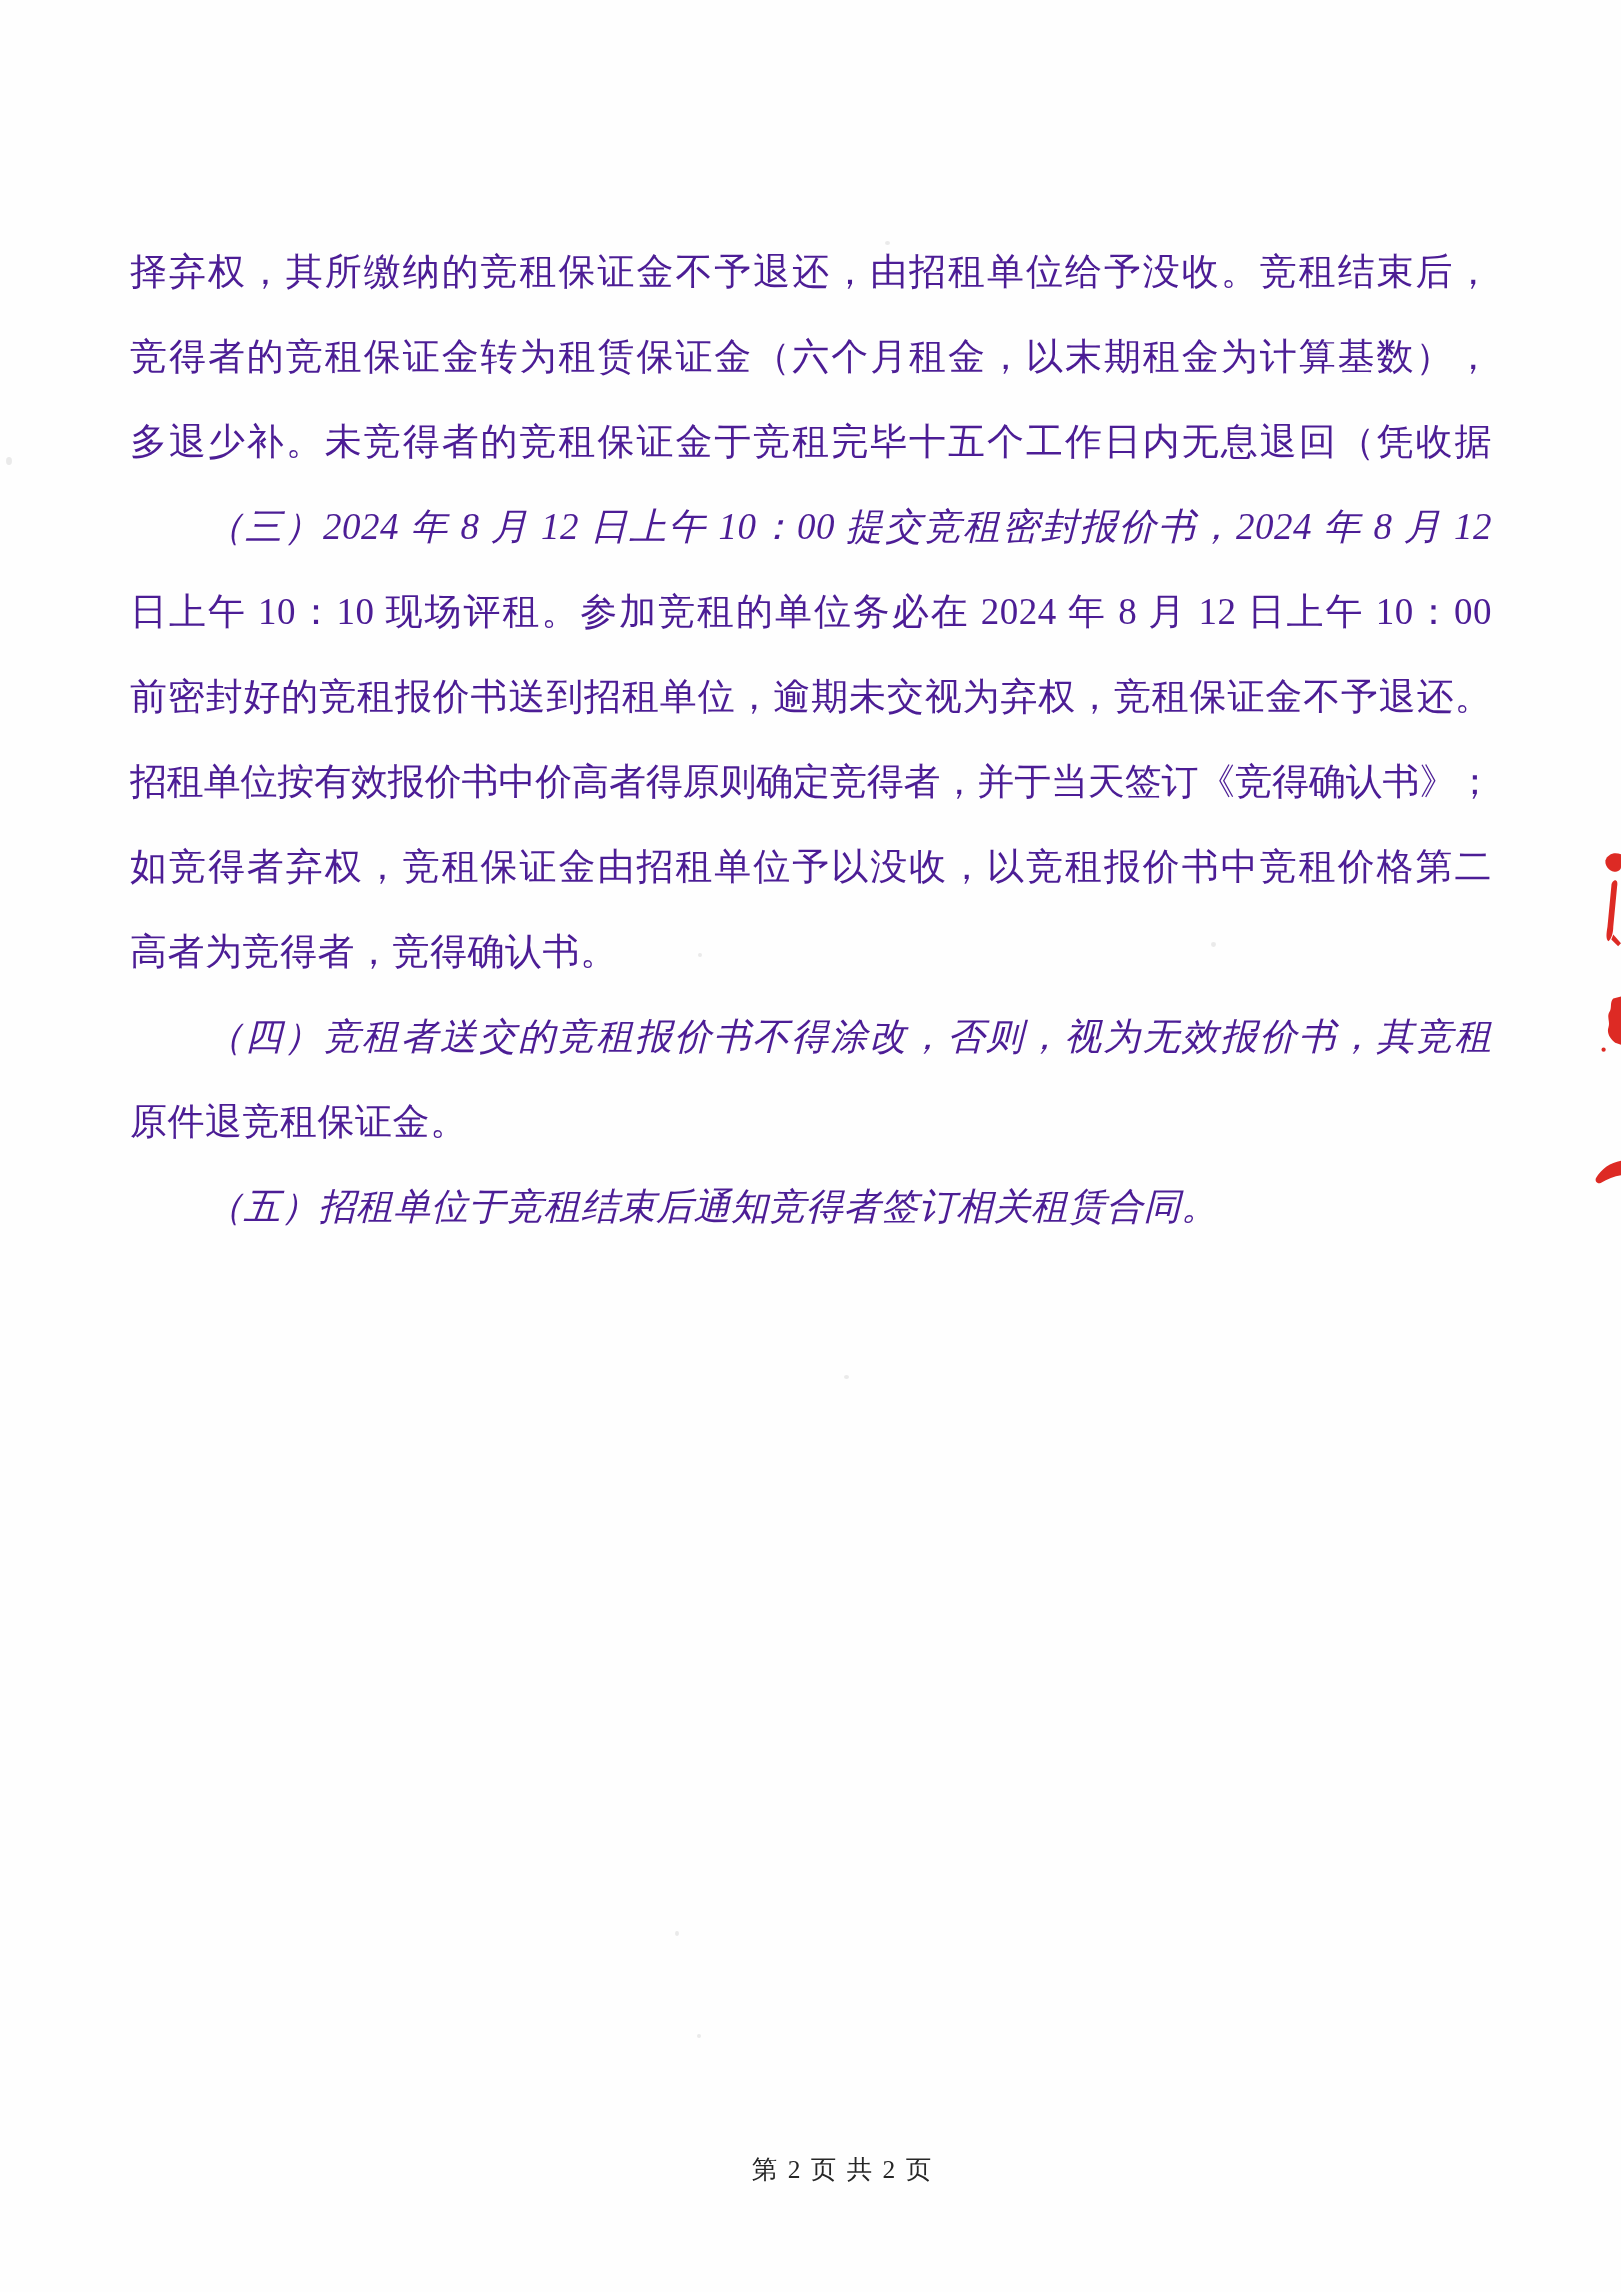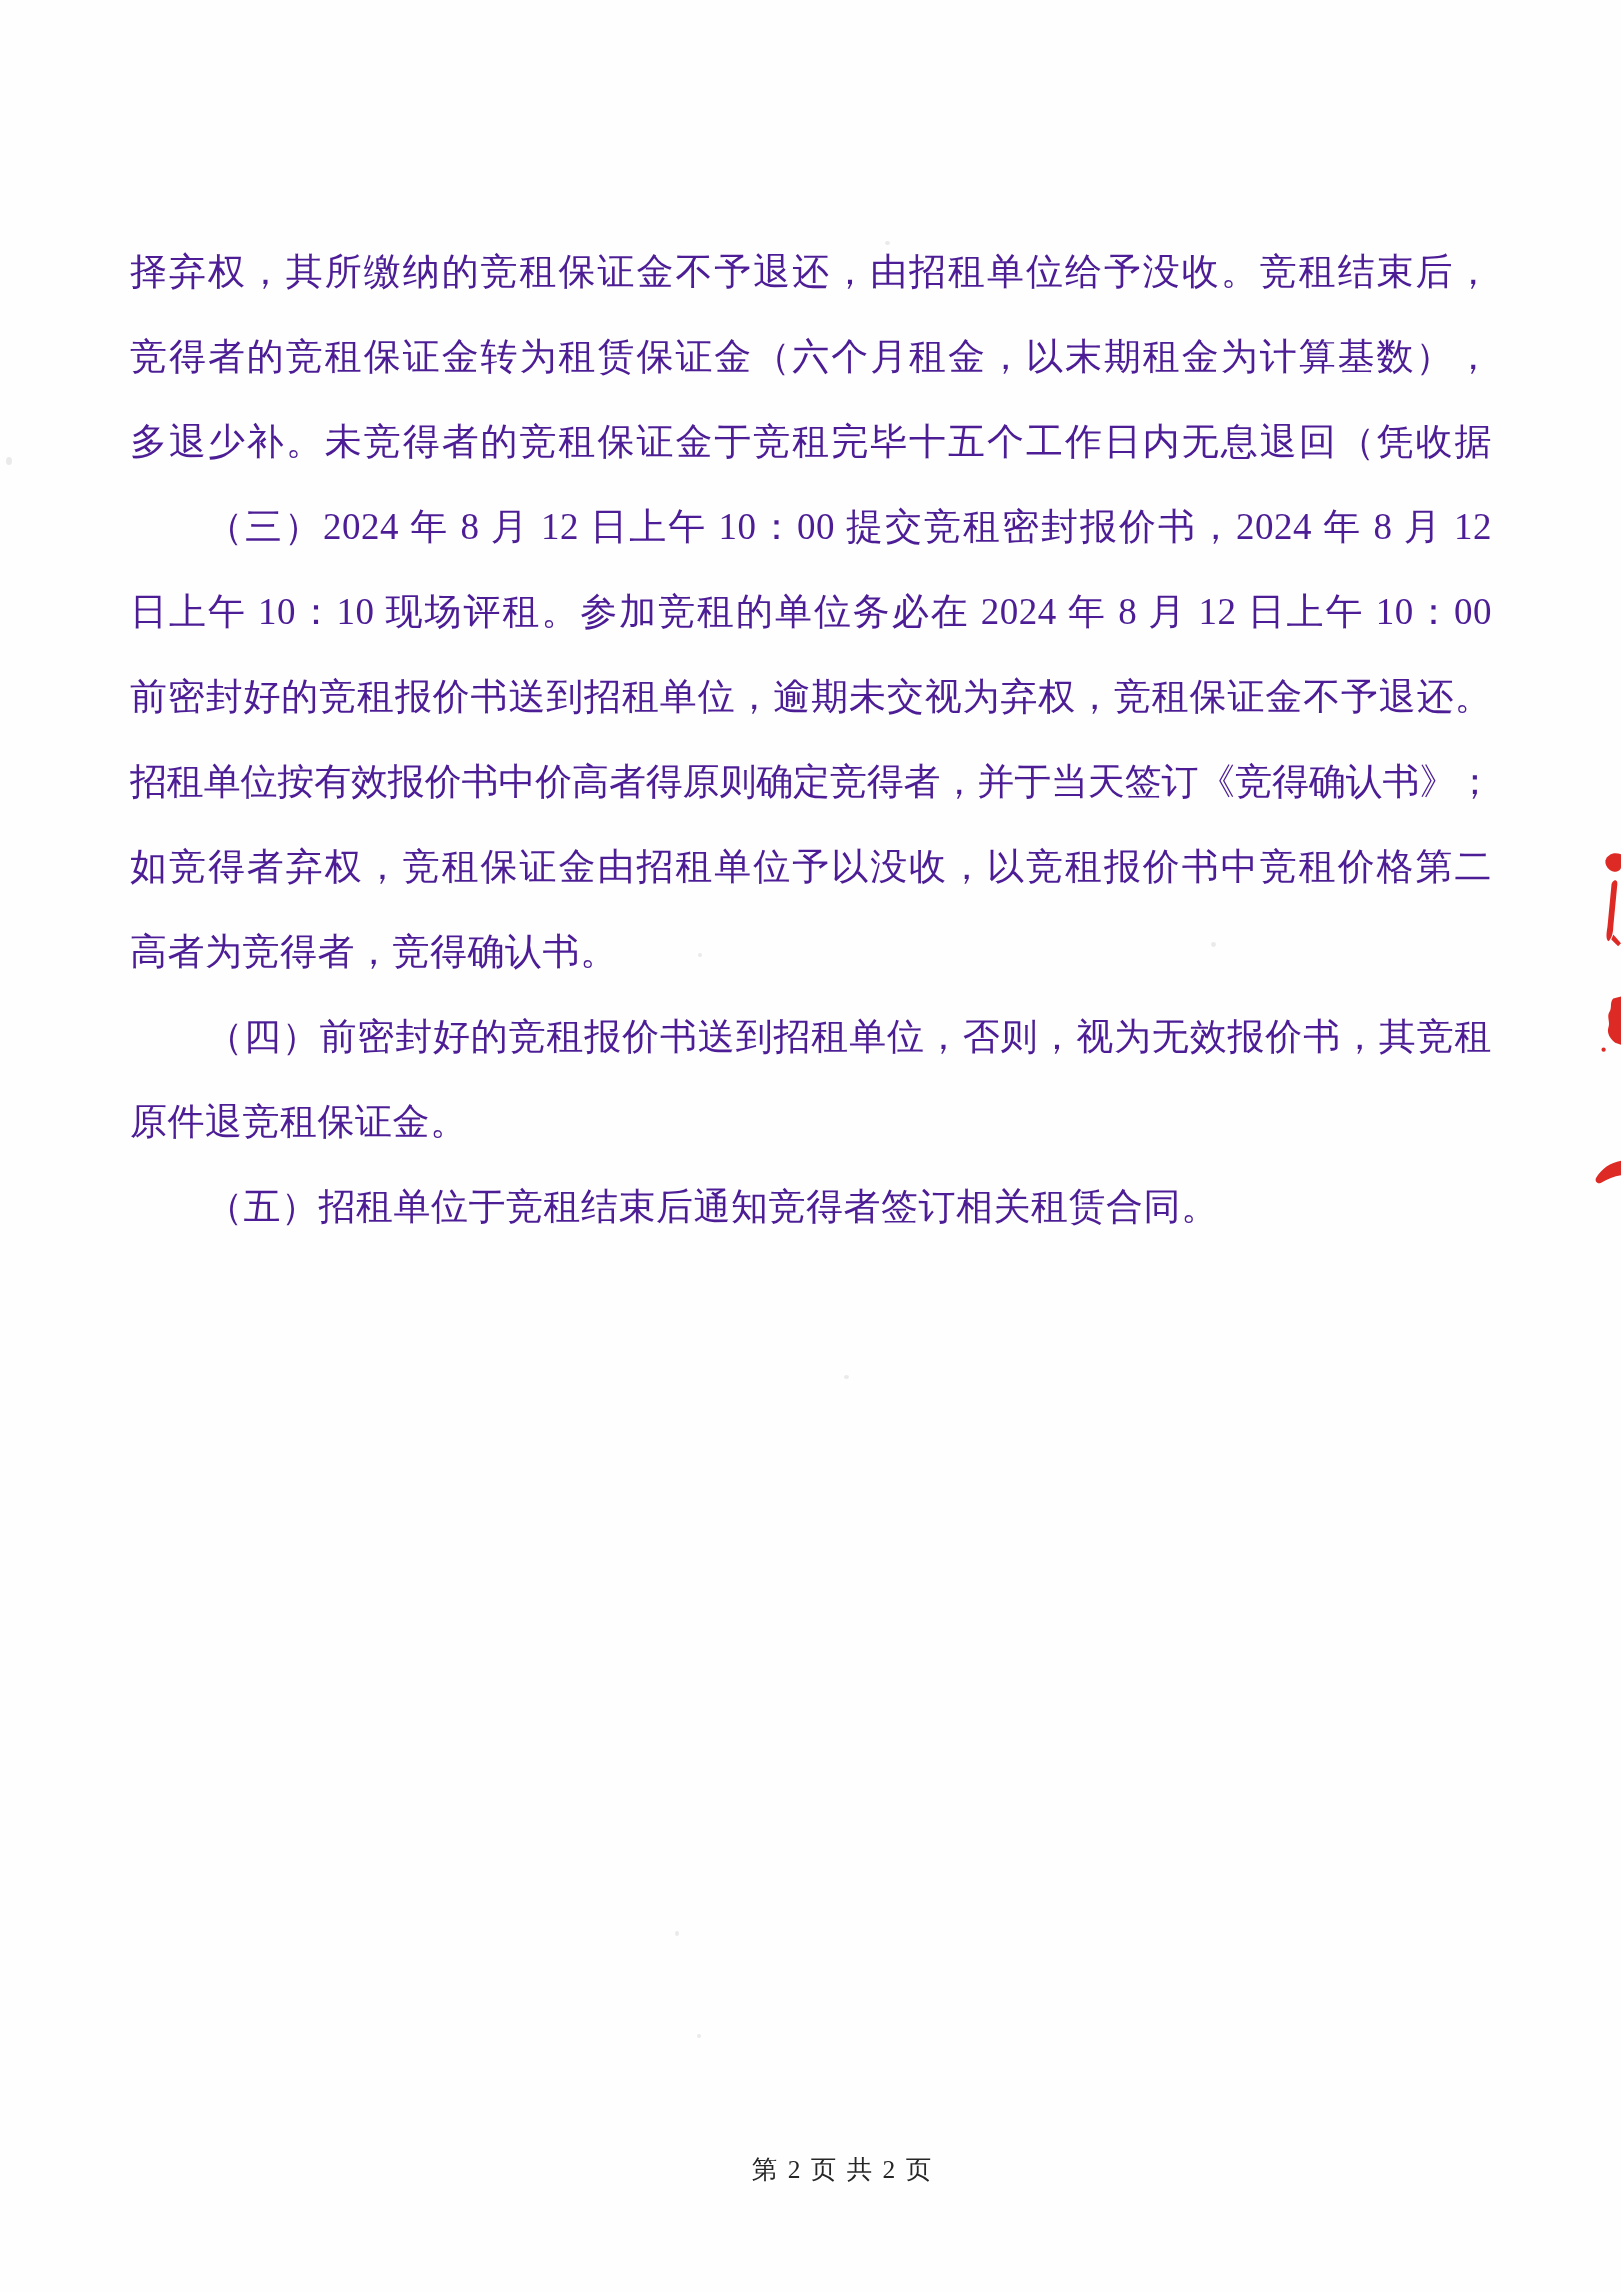--- a/index.html
+++ b/index.html
@@ -28,21 +28,21 @@
     line-height: 85px;
     height: 85px;
     white-space: nowrap;
     letter-spacing: 0.5px;
   }
   .j {
     white-space: normal;
     text-align: justify;
     text-align-last: justify;
   }
-  .indent { text-indent: 76px; }
+  .indent { text-indent: 76px; font-style: italic; }
   .tight { letter-spacing: -1.2px; }
   
   .footer {
     position: absolute;
     top: 2152px;
     left: 0;
     width: 100%;
     text-align: center;
     font-size: 25.5px;
     letter-spacing: 2px;
@@ -72,21 +72,21 @@
   <div class="textblock">
     <div class="bline j">择弃权，其所缴纳的竞租保证金不予退还，由招租单位给予没收。竞租结束后，</div>
     <div class="bline j">竞得者的竞租保证金转为租赁保证金（六个月租金，以末期租金为计算基数），</div>
     <div class="bline j">多退少补。未竞得者的竞租保证金于竞租完毕十五个工作日内无息退回（凭收据</div>
     <div class="bline j indent">（三）2024 年 8 月 12 日上午 10：00 提交竞租密封报价书，2024 年 8 月 12</div>
     <div class="bline j">日上午 10：10 现场评租。参加竞租的单位务必在 2024 年 8 月 12 日上午 10：00</div>
     <div class="bline j">前密封好的竞租报价书送到招租单位，逾期未交视为弃权，竞租保证金不予退还。</div>
     <div class="bline j tight">招租单位按有效报价书中价高者得原则确定竞得者，并于当天签订《竞得确认书》；</div>
     <div class="bline j">如竞得者弃权，竞租保证金由招租单位予以没收，以竞租报价书中竞租价格第二</div>
     <div class="bline">高者为竞得者，竞得确认书。</div>
-    <div class="bline j indent">（四）前密封好的竞租报价书送到招租单位，否则，视为无效报价书，其竞租</div>
+    <div class="bline j indent">（四）竞租者送交的竞租报价书不得涂改，否则，视为无效报价书，其竞租</div>
     <div class="bline">原件退竞租保证金。</div>
     <div class="bline indent">（五）招租单位于竞租结束后通知竞得者签订相关租赁合同。</div>
   </div>
 
   <div class="footer">第 2 页 共 2 页</div>
 
   <svg class="stamp-frag" viewBox="0 0 30 370" xmlns="http://www.w3.org/2000/svg">
 
     <path d="M30,9 C23,6 16,9 14,15 C13,20 17,26 23,27 C27,27 30,25 30,22 Z" fill="#dd2a24"></path>
 

